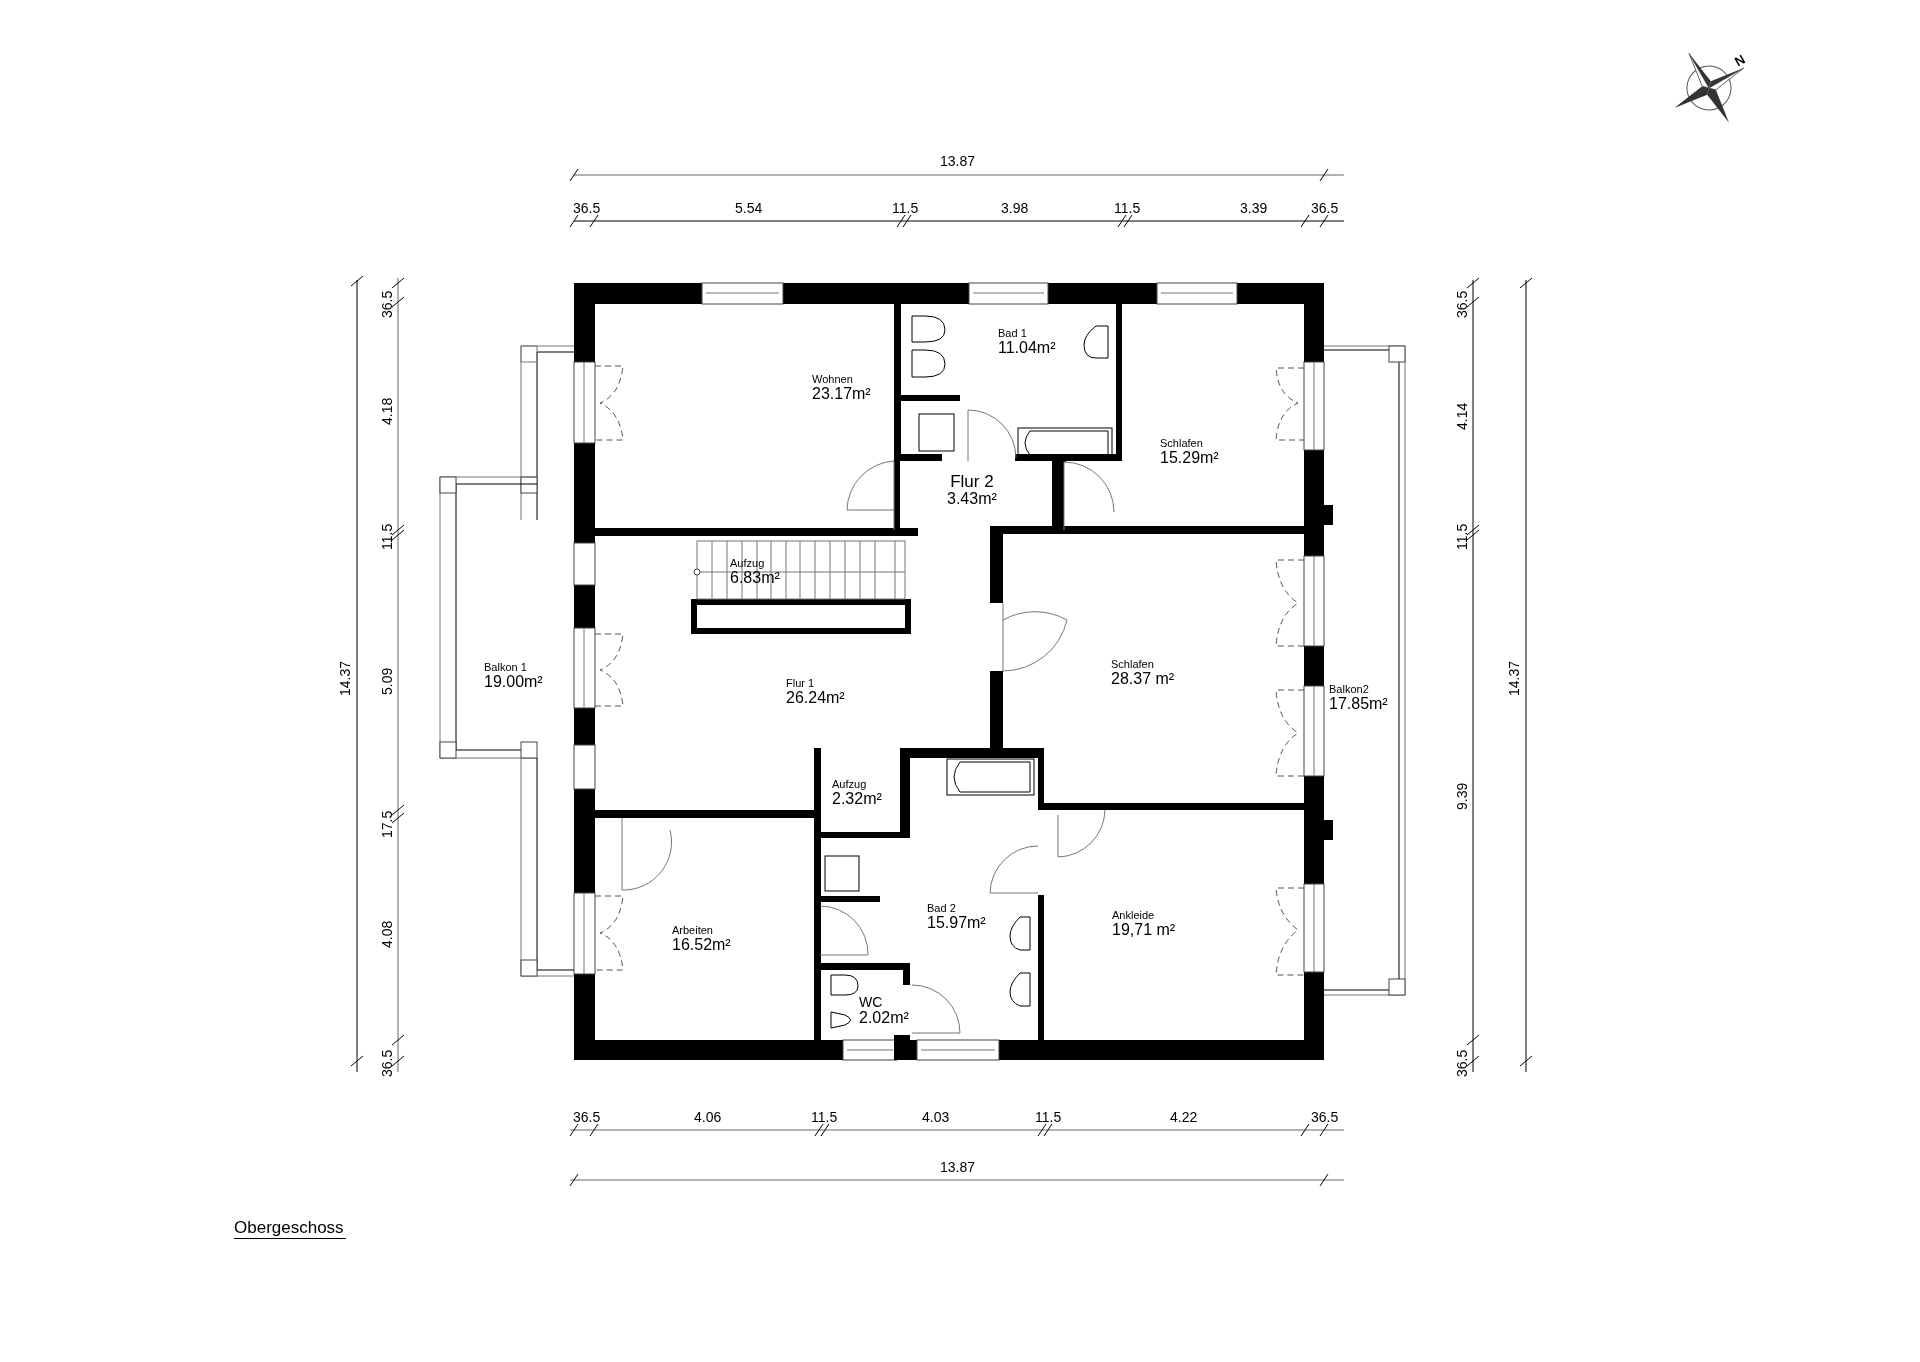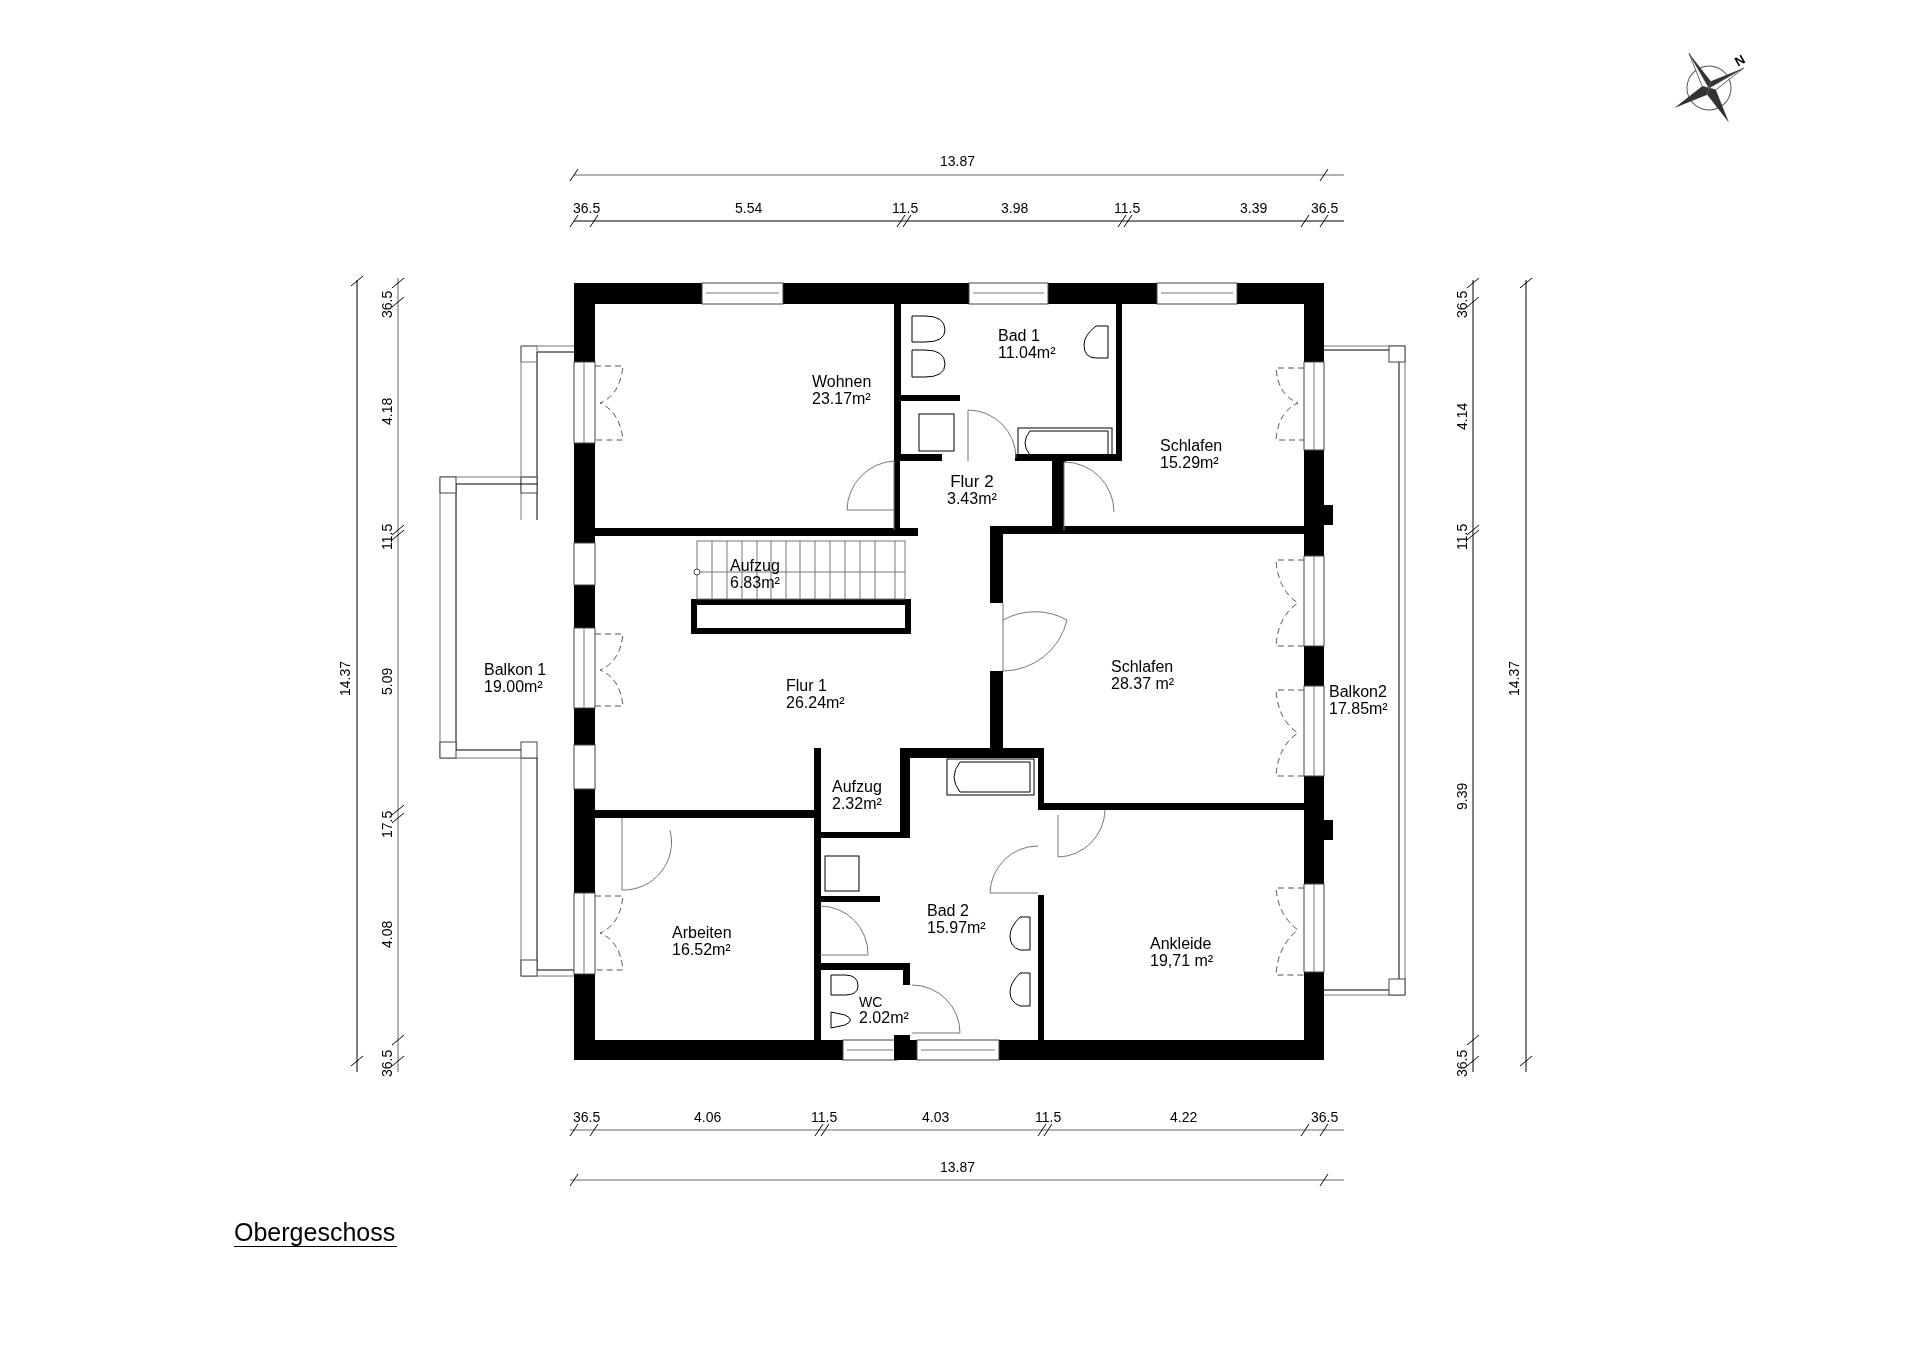--- a/index.html
+++ b/index.html
@@ -6,25 +6,25 @@
   body{width:1920px;height:1362px;position:relative;overflow:hidden;font-family:"Liberation Sans",sans-serif;}
   svg{position:absolute;left:0;top:0;}
   .wall{fill:#000;}
   .thin{fill:none;stroke:#000;stroke-width:1;}
   .grey{fill:none;stroke:#777;stroke-width:1;}
   .dash{fill:none;stroke:#555;stroke-width:1;stroke-dasharray:6 4;}
   .win{fill:#fff;stroke:#444;stroke-width:1;}
   .dim{stroke:#000;stroke-width:1;}
   .dimg{stroke:#666;stroke-width:1;}
   .lbl{position:absolute;font-family:"Liberation Sans",sans-serif;color:#000;white-space:nowrap;line-height:1;}
-  .room-name{font-size:16px;}
+  .room-name{font-size:11px;}
   .room-area{font-size:16px;margin-top:1px;}
   .dimtxt{position:absolute;font-size:14px;white-space:nowrap;line-height:1;}
   .vert{transform:rotate(-90deg);transform-origin:left top;}
-  .title{position:absolute;left:234px;top:1219px;font-size:25px;border-bottom:1.5px solid #000;padding:0 2px 1px 0;line-height:1.05;}
+  .title{position:absolute;left:234px;top:1219px;font-size:17px;border-bottom:1.5px solid #000;padding:0 2px 1px 0;line-height:1.05;}
 </style>
 </head>
 <body>
 
 <svg width="1920" height="1362" viewBox="0 0 1920 1362">
 
   <g transform="translate(1709,88) rotate(-30)">
     <circle cx="0" cy="0" r="22" fill="none" stroke="#555" stroke-width="1"></circle>
     <polygon points="0,-40 5,-5 0,0 -5,-5" fill="#333"></polygon>
     <polygon points="0,40 5,5 0,0 -5,5" fill="#333"></polygon>
@@ -312,21 +312,21 @@
   <div class="room-area">2.32m²</div>
 </div>
 <div class="lbl" style="left:672px;top:925px;">
   <div class="room-name">Arbeiten</div>
   <div class="room-area">16.52m²</div>
 </div>
 <div class="lbl" style="left:927px;top:903px;">
   <div class="room-name">Bad 2</div>
   <div class="room-area">15.97m²</div>
 </div>
-<div class="lbl" style="left:1112px;top:936px;margin-left:38px;">
+<div class="lbl" style="left:1112px;top:910px;">
   <div class="room-name">Ankleide</div>
   <div class="room-area">19,71 m²</div>
 </div>
 <div class="lbl" style="left:859px;top:995px;">
   <div class="room-name" style="font-size:14px;">WC</div>
   <div class="room-area">2.02m²</div>
 </div>
 
 <div class="dimtxt" style="left:1735px;top:54px;font-weight:bold;font-size:13px;transform:rotate(-30deg);">N</div>
 

